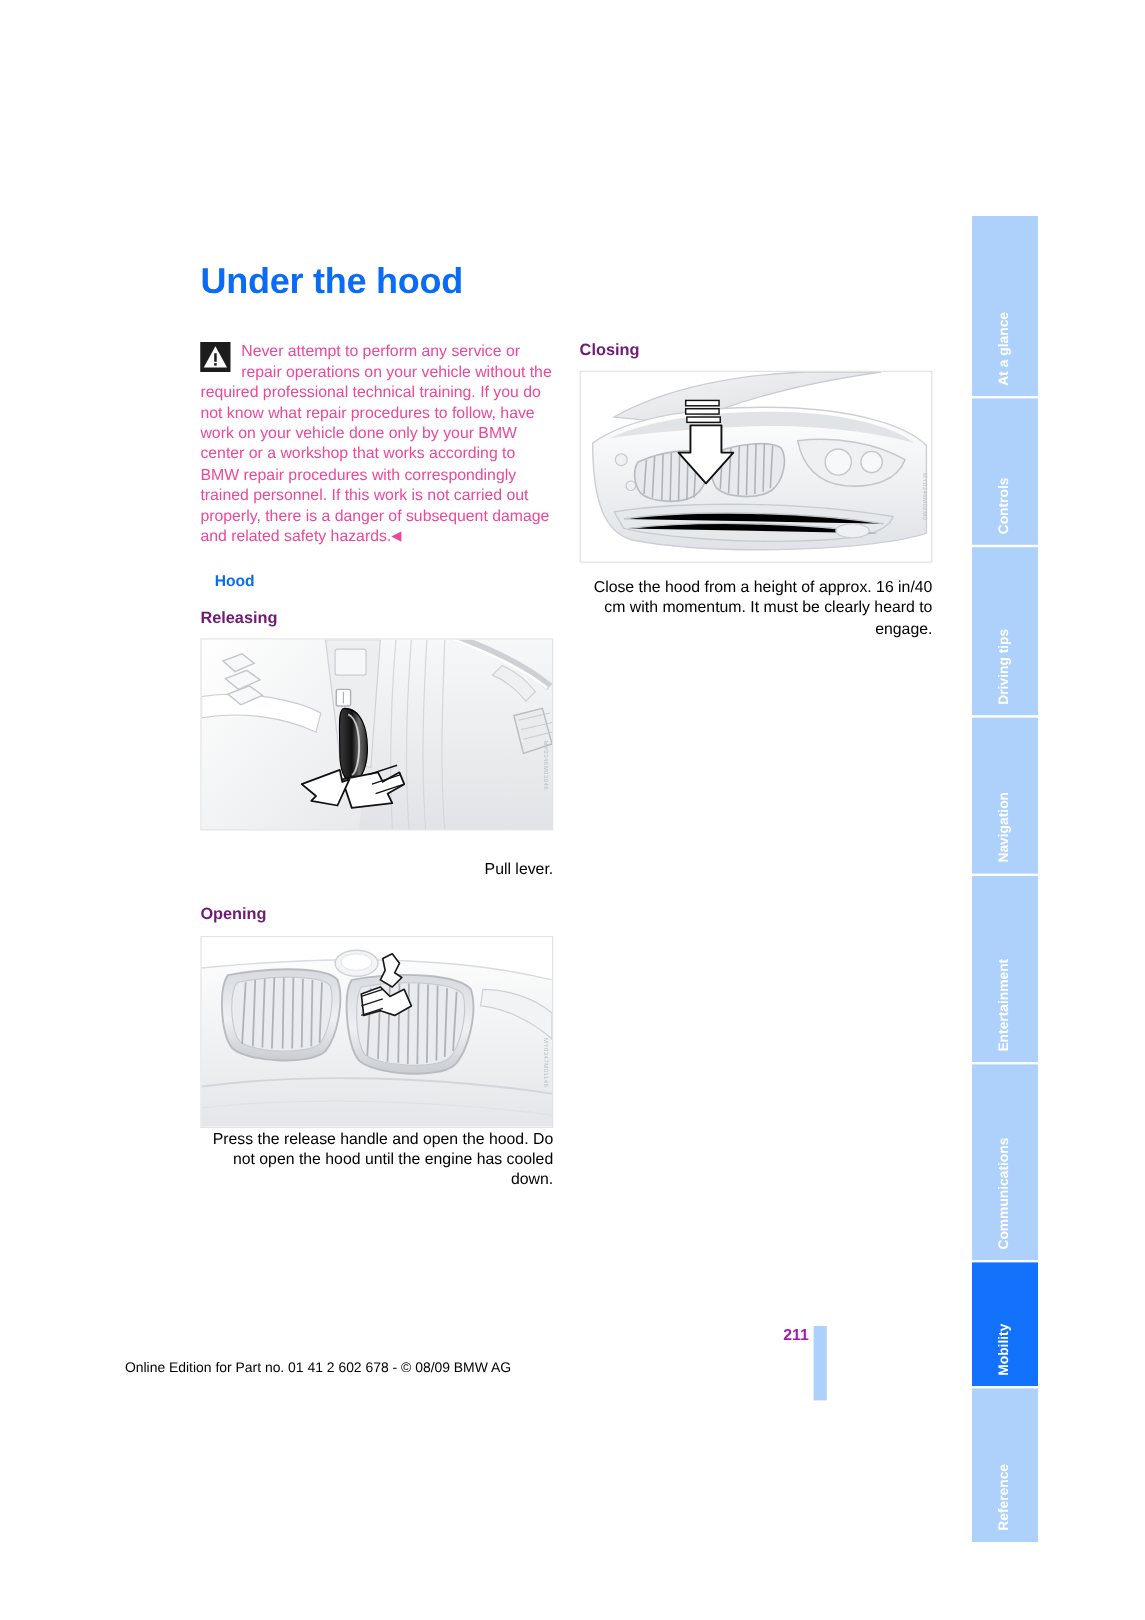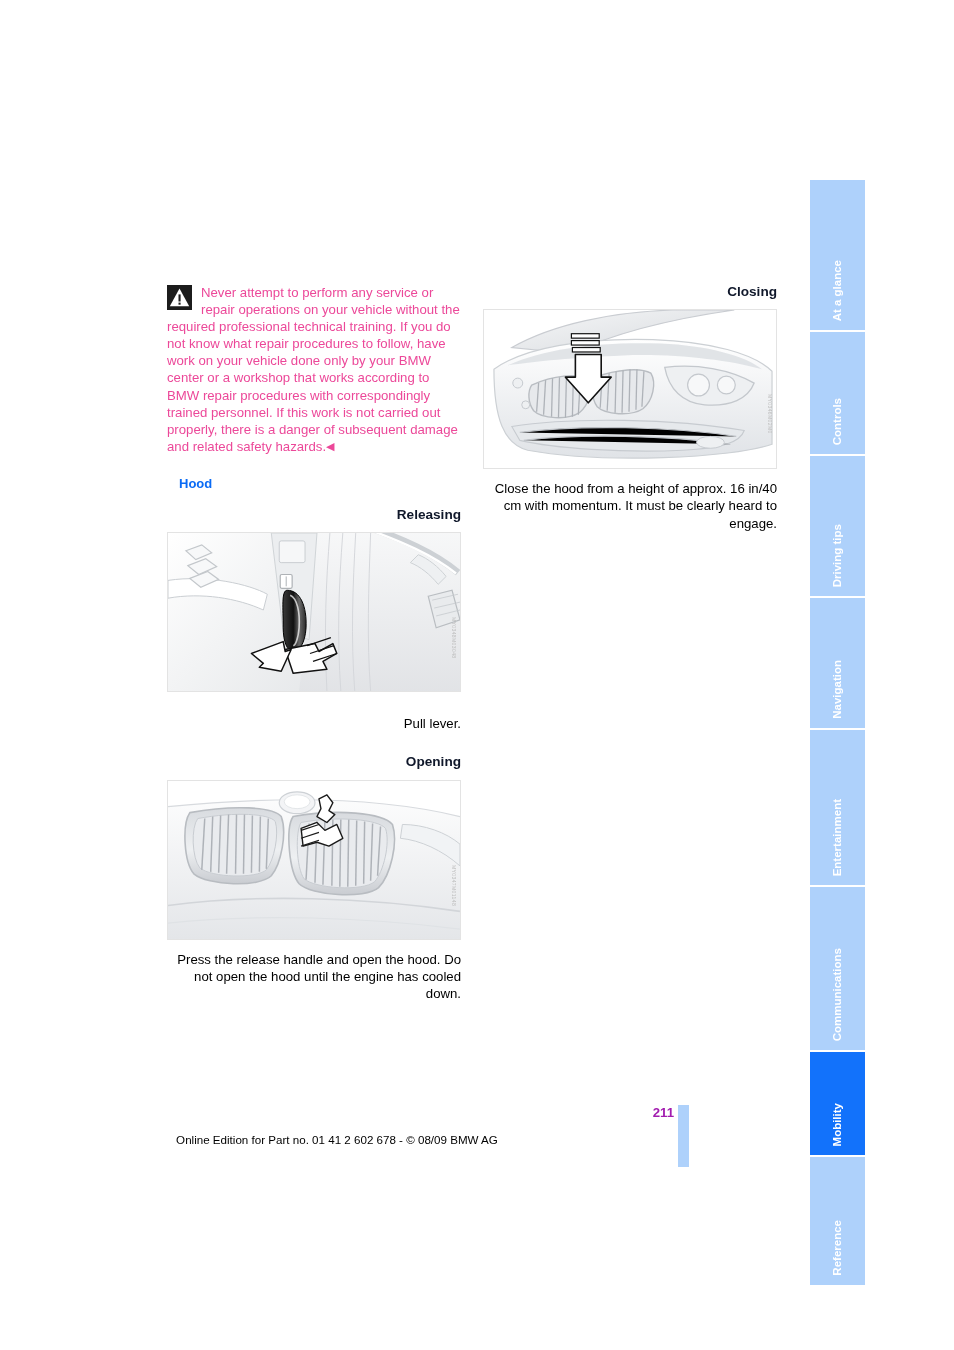--- a/index.html
+++ b/index.html
@@ -60,24 +60,23 @@
   .h2 {
     font-size: 13px;
     font-weight: bold;
     color: #0a6bf5;
     margin: 12px;
     line-height: 1.15;
   }
   .h3 {
     font-size: 13.6px;
     font-weight: bold;
-    color: #0f172a;
+    color: #701a75;
     margin: 0;
     line-height: 1.2;
-    text-align: right;
   }
 
   
   .warn-block {
     position: relative;
     font-size: 13.2px;
     line-height: 17.1px;
     color: #ec4899;
   }
   .warn-icon {
@@ -182,41 +181,42 @@
     width: 674px;
     text-align: right;
     font-size: 13.2px;
     font-weight: bold;
     color: #a21caf;
   }
   .footer-note {
     position: absolute;
     left: 0;
     top: 28px;
-    width: 954px;
+    width: 810px;
     text-align: center;
     font-size: 11.6px;
     color: #000;
     padding-right: 280px;
     box-sizing: border-box;
   }
   .footer-bar {
     position: absolute;
     left: 678px;
     top: 1105px;
     width: 11px;
     height: 62px;
     background: #aed1fb;
   }
 </style>
 </head>
 <body>
 
 <div class="page">
 
+  <div class="page-title">Under the hood</div>
 
   <div class="col-left">
 
     <div class="warn-block">
       <span class="warn-icon">
         <svg viewBox="0 0 25 25" width="25" height="25" aria-hidden="true">
           <rect x="0" y="0" width="25" height="25" fill="#1c1c1c"></rect>
           <polygon points="12.5,3.6 22.2,21.2 2.8,21.2" fill="#ffffff"></polygon>
           <rect x="11.5" y="9.4" width="2.1" height="7.1" fill="#1c1c1c"></rect>
           <rect x="11.5" y="17.6" width="2.1" height="2.1" fill="#1c1c1c"></rect>
@@ -372,21 +372,21 @@
         </g>
         <g fill="none" stroke="#1a1a1a" stroke-width="1.2">
           <line x1="134" y1="50" x2="152" y2="44"></line>
           <line x1="134" y1="58" x2="152" y2="52"></line>
           <line x1="134" y1="66" x2="152" y2="60"></line>
         </g>
       </svg>
       <div class="fig-code">MY0347M01148</div>
     </div>
 
-    <div class="cap" style="margin-top:11px;">Press the release handle and open the hood. Do not open the hood until the engine has cooled down.</div>
+    <div class="cap" style="">Press the release handle and open the hood. Do not open the hood until the engine has cooled down.</div>
   </div>
 
   <div class="col-right">
 
     <div class="h3">Closing</div>
 
     <div class="figure" style="margin-top:9px;">
       <svg viewBox="0 0 294 160" preserveAspectRatio="none" aria-hidden="true">
         <defs>
           <linearGradient id="gCar" x1="0" y1="0" x2="0" y2="1">

